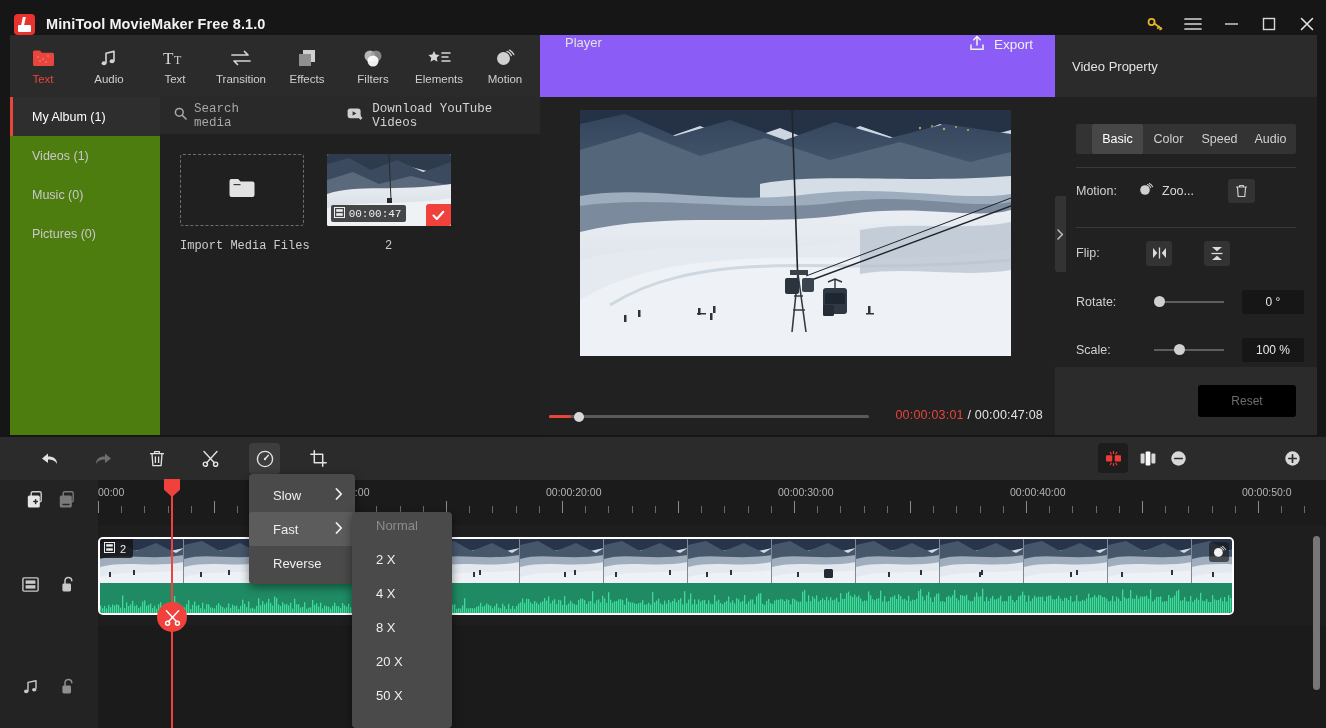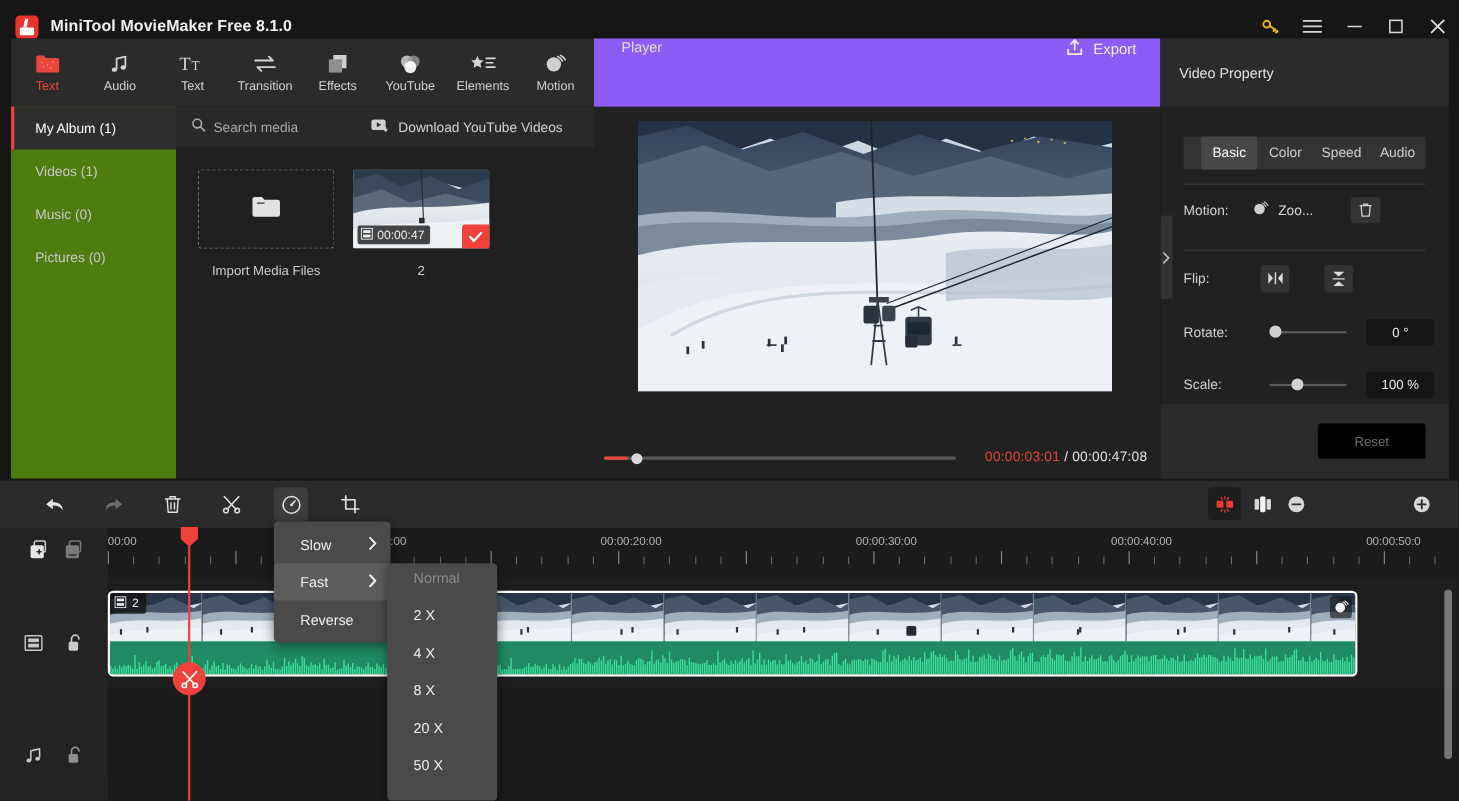--- a/index.html
+++ b/index.html
@@ -65,20 +65,21 @@
   .side-item.active { background:#2e2e2e; color:#fff; }
   .side-item.active::before {
     content:""; position:absolute; left:0; top:0; width:3px; height:39px;
     background:#e8453c;
   }
 
   
   .media-panel {
     position:absolute; left:160px; top:97px; width:380px; height:338px;
     background:#202020;
+    font-family:Liberation Mono, monospace;
   }
   .media-top {
     height:37px; display:flex; align-items:center; background:#292929;
   }
   .search-box { display:flex; align-items:center; gap:7px; margin-left:14px; }
   .search-box .txt { font-size:12.5px; color:#a8a8a8; }
   .yt-box { display:flex; align-items:center; gap:8px; margin-left:66px; }
   .yt-box .txt { font-size:12.5px; color:#d3d3d3; }
   .media-grid { display:flex; gap:17px; padding:20px 0 0 20px; }
   .import-tile {
@@ -340,21 +341,21 @@
       <span class="lbl">Effects</span>
     </div>
     <div class="tool-tab">
       <span class="ti">
         <svg width="22" height="20" viewBox="0 0 22 20">
             <circle cx="8" cy="8" r="5.5" fill="#b8b8b8"></circle>
             <circle cx="14" cy="8" r="5.5" fill="#9a9a9a" opacity=".8"></circle>
             <circle cx="11" cy="13" r="5.5" fill="#ffffff" opacity=".92"></circle>
           </svg>
       </span>
-      <span class="lbl">YouTube</span>
+      <span class="lbl">Filters</span>
     </div>
     <div class="tool-tab">
       <span class="ti">
         <svg width="24" height="18" viewBox="0 0 24 18">
             <path d="M7 2l1.7 3.6 3.9.5-2.9 2.7.8 3.9L7 10.8 3.5 12.7l.8-3.9L1.4 6.1l3.9-.5z" fill="#d6d6d6"></path>
             <path d="M15 4h8M15 8h6M15 12h8" stroke="#d6d6d6" stroke-width="1.5" stroke-linecap="round"></path>
           </svg>
       </span>
       <span class="lbl">Elements</span>
     </div>

